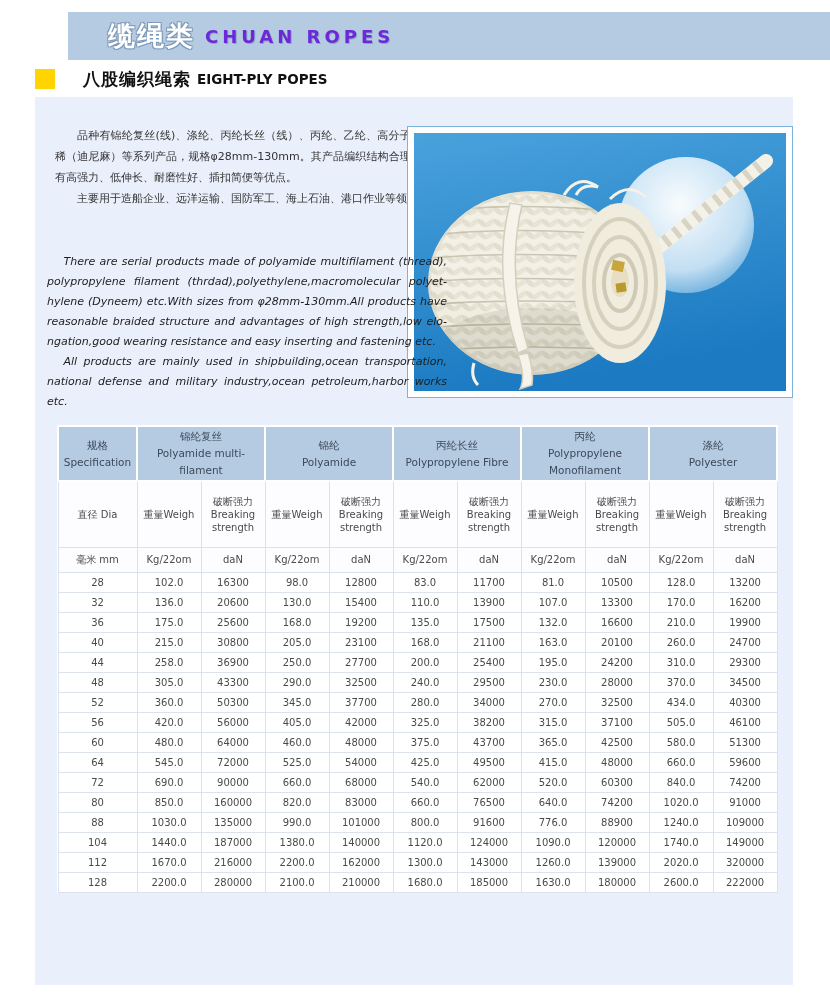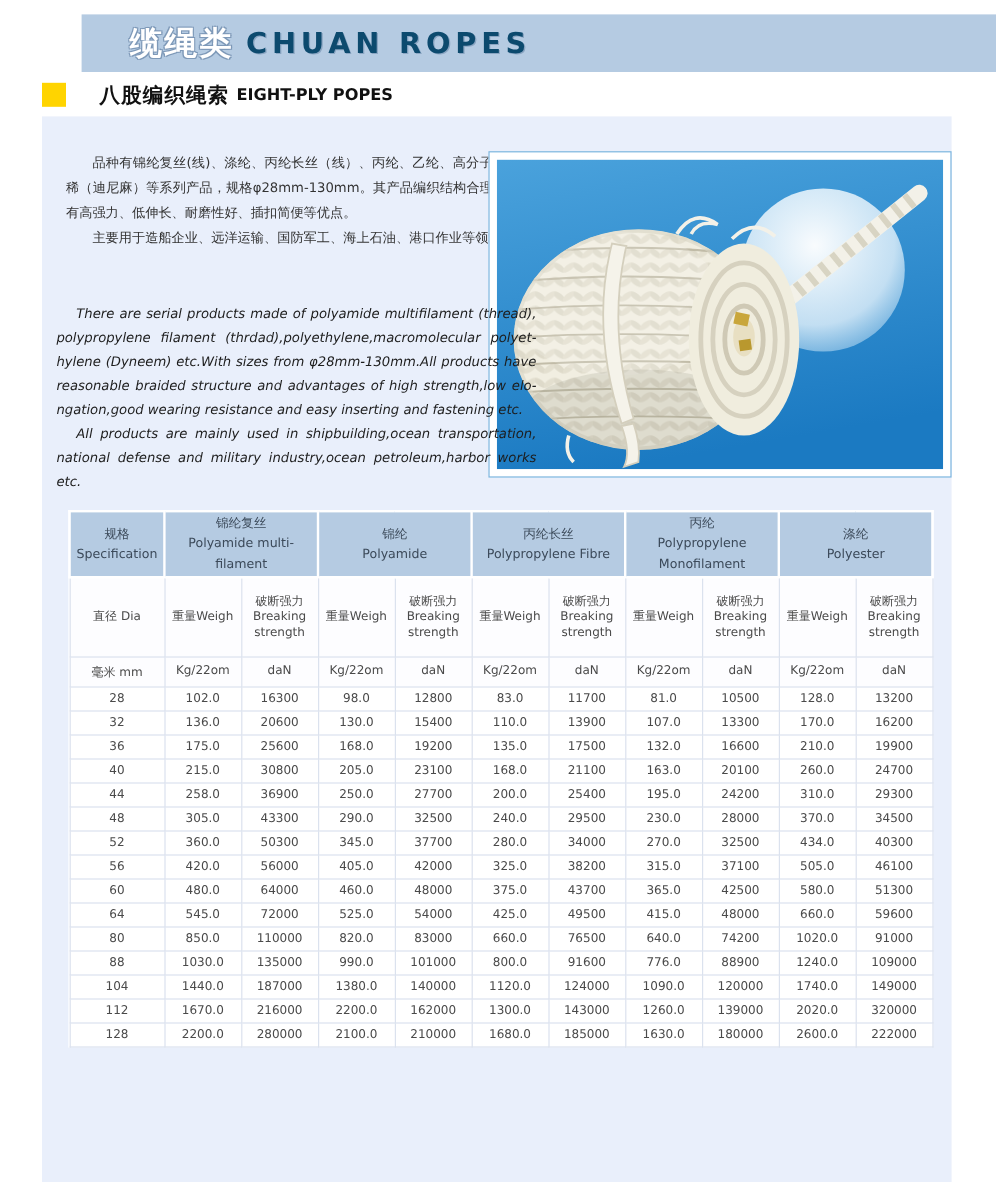--- a/index.html
+++ b/index.html
@@ -5,21 +5,21 @@
   * { box-sizing: border-box; margin: 0; padding: 0; }
   html,body { background:#ffffff; }
   body { font-family:"DejaVu Sans","Liberation Sans",sans-serif; }
   .page { position:relative; width:830px; height:1000px; background:#ffffff; overflow:hidden; }
 
   
   .titlebar { position:absolute; left:35px; top:12px; width:765px; height:48px;
               background:#b5cbe2; display:flex; align-items:center; padding-left:40px;margin-left:33px; }
   .title-zh { font-size:27px; font-weight:bold; color:#ffffff; letter-spacing:2px;
               text-shadow:1px 1px 0 #7e99b8, -1px -1px 0 #7e99b8, 1px -1px 0 #7e99b8, -1px 1px 0 #7e99b8; }
-  .title-en { font-size:24px; font-weight:bold; color:#0c4a6e; letter-spacing:4px; margin-left:10px;
+  .title-en { font-size:18px; font-weight:bold; color:#6d28d9; letter-spacing:4px; margin-left:10px;
               text-shadow:1px 1px 0 #8aa5c2; }
 
   
   .subheader { position:absolute; left:35px; top:62px; width:765px; height:34px;
                display:flex; align-items:center; background:#ffffff; }
   .marker { width:20px; height:20px; background:#ffd400; display:inline-block; }
   .sub-zh { font-size:17px; font-weight:bold; color:#111111; margin-left:28px; letter-spacing:1px; }
   .sub-en { font-size:13.5px; font-weight:bold; color:#111111; margin-left:6px; }
 
   
@@ -353,23 +353,36 @@
             <td>525.0</td>
             <td>54000</td>
             <td>425.0</td>
             <td>49500</td>
             <td>415.0</td>
             <td>48000</td>
             <td>660.0</td>
             <td>59600</td>
           </tr>
           <tr>
+            <td>72</td>
+            <td>690.0</td>
+            <td>90000</td>
+            <td>660.0</td>
+            <td>68000</td>
+            <td>540.0</td>
+            <td>62000</td>
+            <td>520.0</td>
+            <td>60300</td>
+            <td>840.0</td>
+            <td>74200</td>
+          </tr>
+          <tr>
             <td>80</td>
             <td>850.0</td>
-            <td>110000</td>
+            <td>160000</td>
             <td>820.0</td>
             <td>83000</td>
             <td>660.0</td>
             <td>76500</td>
             <td>640.0</td>
             <td>74200</td>
             <td>1020.0</td>
             <td>91000</td>
           </tr>
           <tr>

